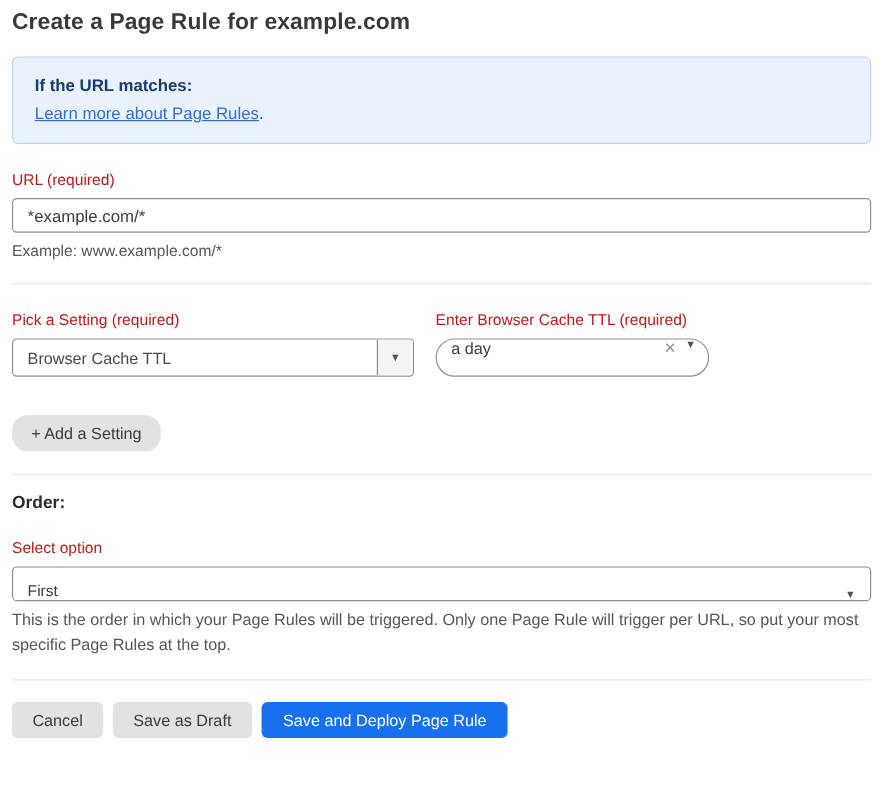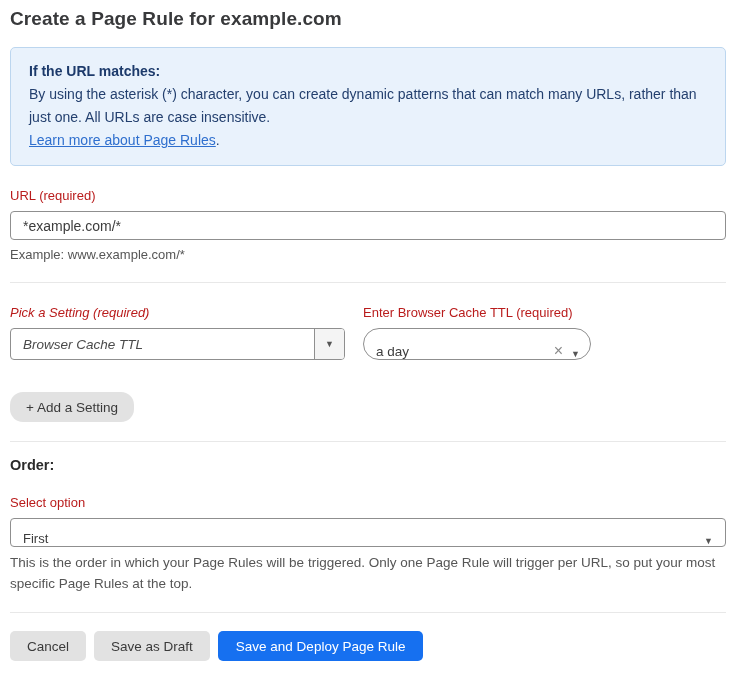--- a/index.html
+++ b/index.html
@@ -63,21 +63,21 @@
   .divider-2 { margin-top: 19px; }
   .divider-3 { margin-top: 18px; }
 
   .section-heading {
     font-size: 14.5px; font-weight: 700; color: #2b2b2b;
     margin-top: 17px;
   }
   .order-heading { margin-top: 15px; }
 
   .settings-row { display: flex; gap: 18px; margin-top: 22px; }
-  .settings-row .col-setting { width: 335px; font-style: italic; }
+  .settings-row .col-setting { width: 335px; }
   .settings-row .col-ttl { width: 228px; }
 
   .select-split {
     margin-top: 8px;
     display: flex; align-items: stretch;
     height: 32px;
     border: 1px solid #8f8f8f;
     border-radius: 4px;
     background: #fff;
     cursor: pointer;
@@ -89,21 +89,21 @@
   }
   .select-split .caret-segment {
     width: 30px;
     border-left: 1px solid #8f8f8f;
     background: #f4f4f4;
     display: flex; align-items: center; justify-content: center;
   }
 
   .combo {
     margin-top: 8px;
-    display: flex; align-items: flex-end;
+    display: flex; align-items: flex-start;
     height: 32px;
     border: 1px solid #8f8f8f;
     border-radius: 16px;
     background: #fff;
     cursor: pointer;
     padding: 0 10px 0 12px;
   }
   .combo .combo-value { flex: 1; font-size: 13.5px; color: #3c3c3c; }
   .combo .clear-icon {
     font-size: 16px; color: #8a8a8a; padding: 0 8px; line-height: 1;
@@ -146,21 +146,20 @@
 </style>
 </head>
 <body>
 
 <div class="page">
 
   <h1 class="page-title">Create a Page Rule for example.com</h1>
 
   <div class="info-box">
     <div class="info-heading">If the URL matches:</div>
-    <div class="info-body">By using the asterisk (*) character, you can create dynamic patterns that can match many URLs, rather than just one. All URLs are case insensitive.</div>
     <div>
       <a class="learn-link">Learn more about Page Rules</a><span class="link-suffix">.</span>
     </div>
   </div>
 
   <label class="field-label label-url">URL (required)</label>
   <input class="text-input" type="text" value="*example.com/*" style="">
   <div class="hint">Example: www.example.com/*</div>
 
   <hr class="divider divider-1">

